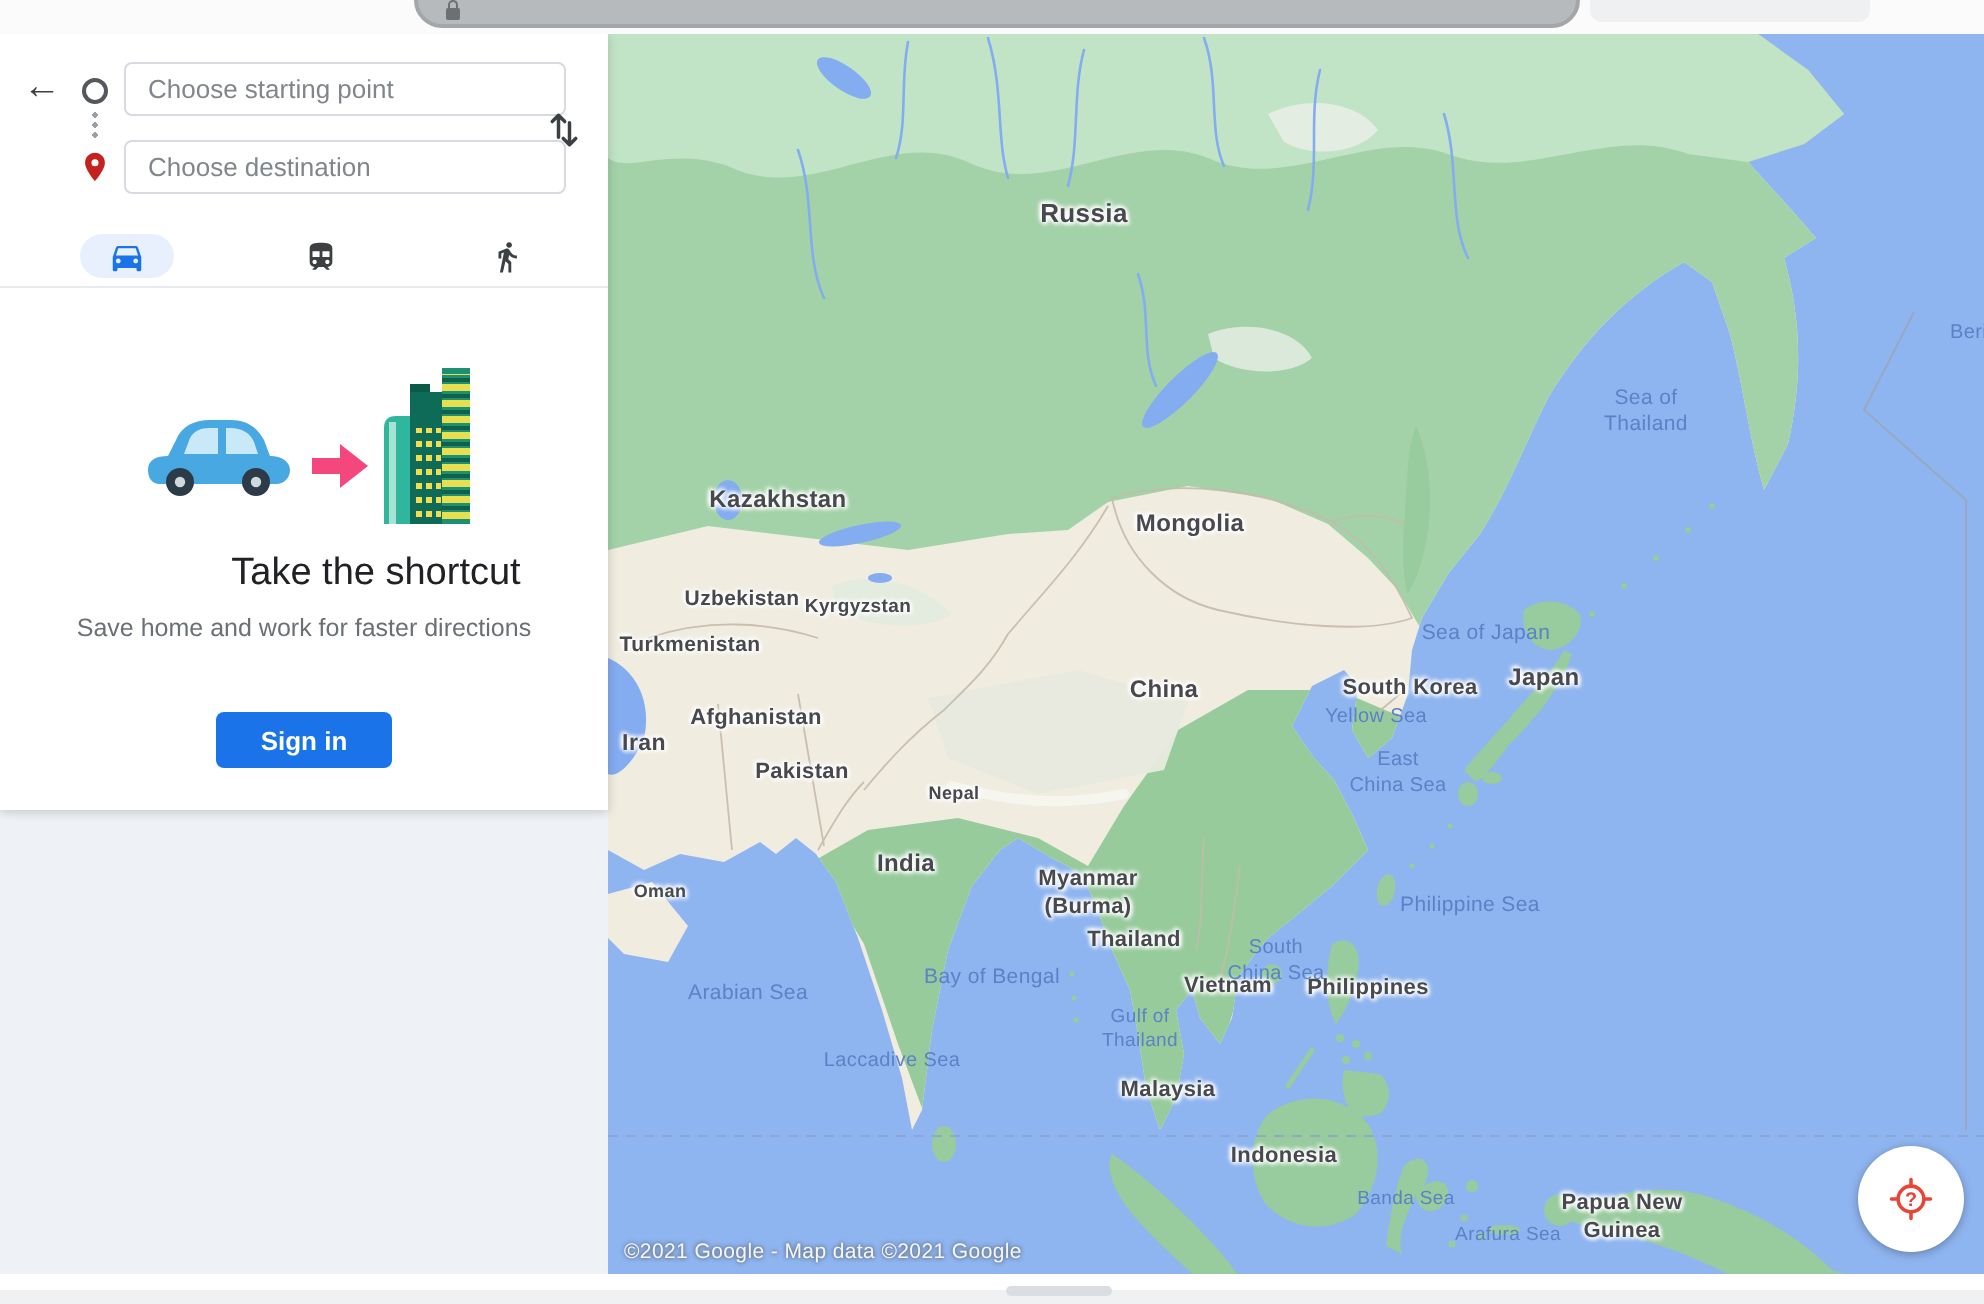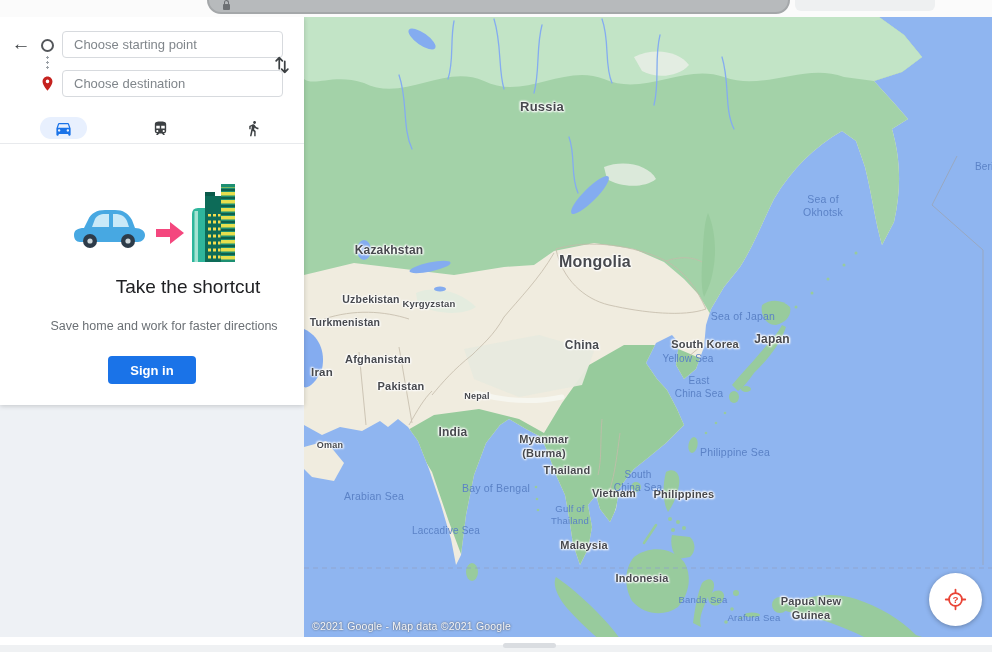--- a/index.html
+++ b/index.html
@@ -41,21 +41,21 @@
   .mode-btn{position:absolute;top:4px;height:22px;border:none;background:none;cursor:pointer;padding:0;}
   .mode-btn.active{background:#e8f0fe;border-radius:12px;}
   #mode-drive{left:40px;width:47px;}
   #mode-transit{left:147px;width:26px;}
   #mode-walk{left:241px;width:24px;}
   .panel-divider{position:absolute;left:0;top:126px;width:304px;height:1px;background:#e8eaed;}
 
   .promo{position:absolute;left:0;top:127px;width:304px;text-align:center;}
   .illus{position:absolute;left:68px;top:34px;width:168px;height:86px;}
   .promo-title{position:absolute;left:18px;top:132px;width:252px;margin:0;font-size:19px;font-weight:400;color:#202124;padding-left:44px;}
-  .promo-sub{position:absolute;left:0;top:163px;width:304px;margin:12px;font-size:12.5px;color:#6b7075;}
+  .promo-sub{position:absolute;left:0;top:163px;width:304px;margin:0;font-size:12.5px;color:#6b7075;}
   .signin-btn{position:absolute;left:108px;top:212px;width:88px;height:28px;border:none;border-radius:4px;
               background:#1a73e8;color:#fff;font-size:13px;font-weight:700;font-family:"Liberation Sans",sans-serif;cursor:pointer;}
 
   
   .map{position:absolute;left:304px;top:17px;width:688px;height:620px;overflow:hidden;background:#8fb5f0;z-index:5;cursor:grab;}
   .map svg.terrain{position:absolute;left:0;top:0;}
   .map-labels{position:absolute;left:0;top:0;width:688px;height:620px;pointer-events:none;}
   .maplabel{position:absolute;transform:translate(-50%,-50%);white-space:pre-line;text-align:center;line-height:1.25;
             letter-spacing:.2px;}
   .maplabel.country{color:#47494e;font-weight:700;
@@ -272,21 +272,21 @@
       </g>
 
       <path d="M653,139 L628,188 L679,233 L679,548" stroke="#9aa6b8" stroke-width="1" fill="none" opacity="0.85"></path>
 
       <path d="M0,551 L688,551" stroke="#8fa3c8" stroke-width="1" stroke-dasharray="5,4" fill="none" opacity="0.8"></path>
     </svg>
 
     <div class="map-labels" id="map-labels">
         <div class="maplabel country" style="left: 238px; top: 90px; font-size: 13px;">Russia</div>
         <div class="maplabel country" style="left: 85px; top: 233px; font-size: 12px; text-align: center;">Kazakhstan</div>
-        <div class="maplabel country" style="left: 277px; top: 245px; font-size: 16px; padding-left: 28px;">Mongolia</div>
+        <div class="maplabel country" style="left: 277px; top: 245px; font-size: 12px; padding-left: 28px;">Mongolia</div>
         <div class="maplabel country" style="left: 67px; top: 283px; font-size: 10.5px;">Uzbekistan</div>
         <div class="maplabel country" style="left: 125px; top: 287px; font-size: 9.5px;">Kyrgyzstan</div>
         <div class="maplabel country" style="left: 41px; top: 306px; font-size: 10.5px;">Turkmenistan</div>
         <div class="maplabel country" style="left: 74px; top: 343px; font-size: 11px;">Afghanistan</div>
         <div class="maplabel country" style="left: 18px; top: 355px; font-size: 11.5px;">Iran</div>
         <div class="maplabel country" style="left: 97px; top: 370px; font-size: 11px;">Pakistan</div>
         <div class="maplabel country" style="left: 173px; top: 380px; font-size: 9px;">Nepal</div>
         <div class="maplabel country" style="left: 278px; top: 328px; font-size: 12px;">China</div>
         <div class="maplabel country" style="left: 149px; top: 415px; font-size: 12px;">India</div>
         <div class="maplabel country" style="left: 240px; top: 430px; font-size: 11px;">Myanmar
@@ -296,21 +296,21 @@
         <div class="maplabel country" style="left: 280px; top: 529px; font-size: 11px;">Malaysia</div>
         <div class="maplabel country" style="left: 338px; top: 562px; font-size: 11px;">Indonesia</div>
         <div class="maplabel country" style="left: 26px; top: 429px; font-size: 9px;">Oman</div>
         <div class="maplabel country" style="left: 380px; top: 478px; font-size: 11px;">Philippines</div>
         <div class="maplabel country" style="left: 401px; top: 328px; font-size: 11px;">South Korea</div>
         <div class="maplabel country" style="left: 468px; top: 322px; font-size: 12px;">Japan</div>
         <div class="maplabel country" style="left: 507px; top: 592px; font-size: 11px;">Papua New
 Guinea</div>
         <div class="maplabel sea" style="left: 686px; top: 150px; font-size: 10px;">Bering</div>
         <div class="maplabel sea" style="left: 519px; top: 189px; font-size: 10.5px;">Sea of
-Okhotsk</div>
+Thailand</div>
         <div class="maplabel sea" style="left: 439px; top: 300px; font-size: 10.5px;">Sea of Japan</div>
         <div class="maplabel sea" style="left: 384px; top: 342px; font-size: 10px;">Yellow Sea</div>
         <div class="maplabel sea" style="left: 395px; top: 370px; font-size: 10px;">East
 China Sea</div>
         <div class="maplabel sea" style="left: 70px; top: 480px; font-size: 10.5px;">Arabian Sea</div>
         <div class="maplabel sea" style="left: 192px; top: 472px; font-size: 10.5px;">Bay of Bengal</div>
         <div class="maplabel sea" style="left: 142px; top: 514px; font-size: 10px;">Laccadive Sea</div>
         <div class="maplabel sea" style="left: 266px; top: 498px; font-size: 9.5px;">Gulf of
 Thailand</div>
         <div class="maplabel sea" style="left: 334px; top: 464px; font-size: 10px;">South

